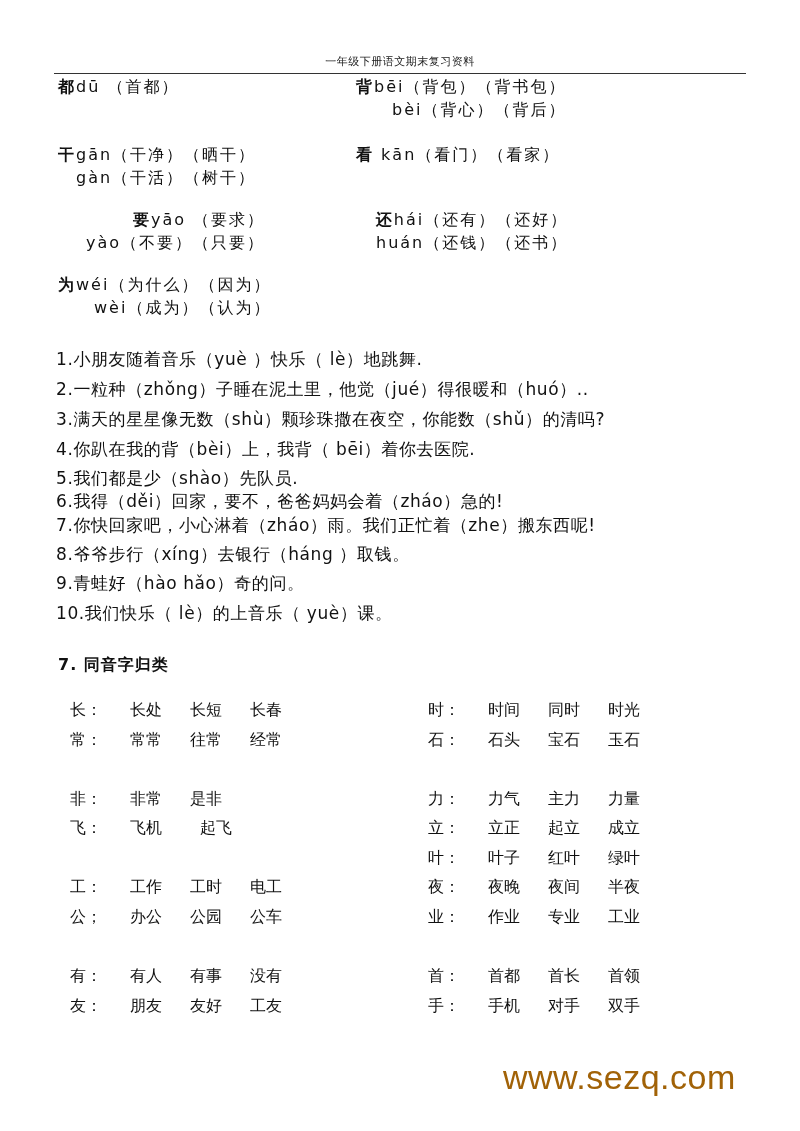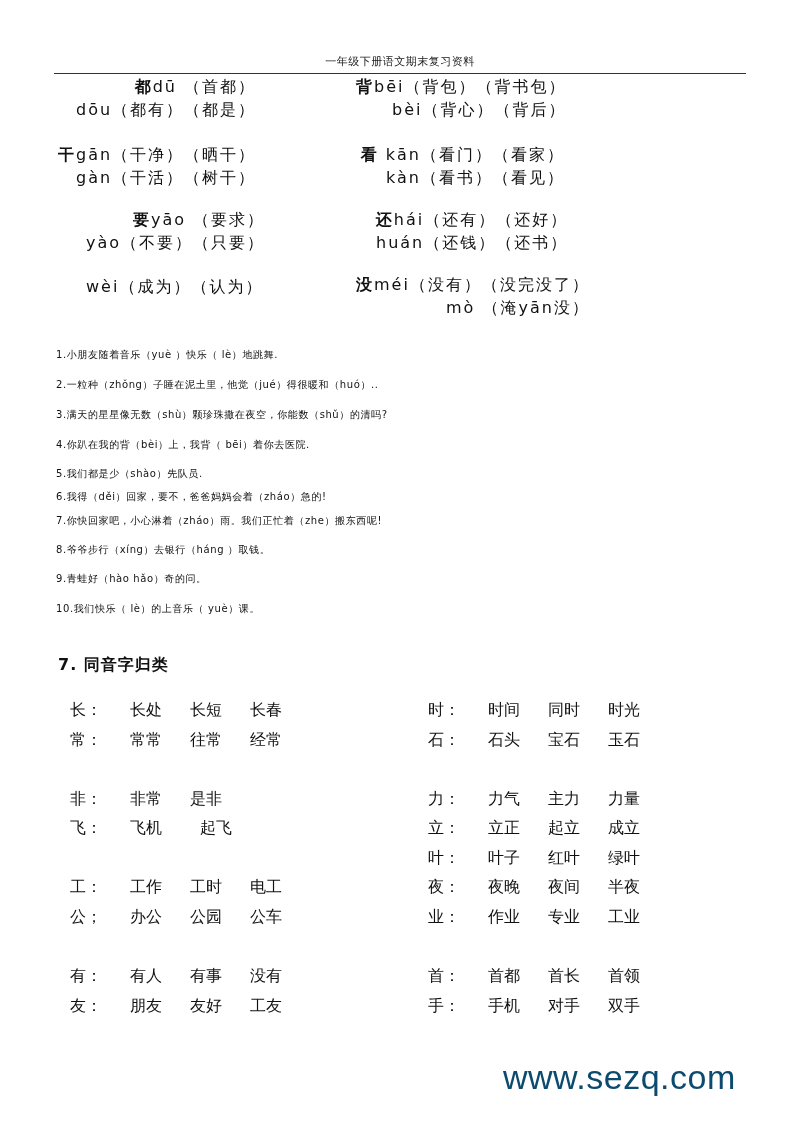--- a/index.html
+++ b/index.html
@@ -11,69 +11,66 @@
     .header {
       position: absolute; left: 0; top: 54px; width: 800px; text-align: center;
       font-size: 11px; color: #222; letter-spacing: 0.5px;
     }
     .header-rule {
       position: absolute; left: 54px; top: 73px; width: 692px; height: 1px; background: #333;
     }
     .abs { position: absolute; white-space: nowrap; text-align: right; }
     .poly { font-size: 16px; letter-spacing: 2px; }
     .poly .ch { font-weight: bold; }
-    .sent { font-size: 10px; letter-spacing: 0.6px; }
+    .sent { font-size: 17px; letter-spacing: 0.6px; }
     .sec-title { font-size: 16px; font-weight: bold; letter-spacing: 1px; }
     .grp { font-size: 16px; font-family: "DejaVu Serif", "Liberation Serif", serif; margin-top: 18px; }
     .grp .key { display: inline-block; width: 44px; }
     .grp .w { display: inline-block; width: 60px; }
     .watermark {
-      position: absolute; left: 503px; top: 1058px; font-size: 34px; color: #0c4a6e;
+      position: absolute; left: 503px; top: 1058px; font-size: 34px; color: #a16207;
       font-family: "Liberation Sans", "DejaVu Sans", sans-serif; letter-spacing: 0.5px;
     }
   </style>
 </head>
 <body>
 
 <div class="header">一年级下册语文期末复习资料</div>
 <div class="header-rule"></div>
 
 <div class="abs poly" style="left:58px;top:77px">
   <div><span class="ch">都</span><span>dū （首都）</span></div>
-  <div style="padding-left:18px;margin-top:2px"><span>dōu（都有）（都是）</span></div>
 </div>
 <div class="abs poly" style="left:356px;top:77px">
   <div><span class="ch">背</span><span>bēi（背包）（背书包）</span></div>
   <div style="padding-left:20px;margin-top:2px"><span>bèi（背心）（背后）</span></div>
 </div>
 
 <div class="abs poly" style="left:58px;top:145px">
   <div><span class="ch">干</span><span>gān（干净）（晒干）</span></div>
   <div style="padding-left:18px;margin-top:2px"><span>gàn（干活）（树干）</span></div>
 </div>
 <div class="abs poly" style="left:356px;top:145px">
   <div><span class="ch">看</span> <span>kān（看门）（看家）</span></div>
-  <div style="padding-left:30px;margin-top:2px"><span>kàn（看书）（看见）</span></div>
 </div>
 
 <div class="abs poly" style="left:58px;top:210px">
   <div><span class="ch">要</span><span>yāo （要求）</span></div>
   <div style="padding-left:28px;margin-top:2px"><span>yào（不要）（只要）</span></div>
 </div>
 <div class="abs poly" style="left:356px;top:210px">
   <div><span class="ch">还</span><span>hái（还有）（还好）</span></div>
   <div style="padding-left:20px;margin-top:2px"><span>huán（还钱）（还书）</span></div>
 </div>
 
 <div class="abs poly" style="left:58px;top:275px">
+  <div><span class="ch">为</span><span>wéi（为什么）（因为）</span></div>
   <div style="padding-left:28px;margin-top:2px"><span>wèi（成为）（认为）</span></div>
 </div>
 <div class="abs poly" style="left:356px;top:275px">
-  <div><span class="ch">没</span><span>méi（没有）（没完没了）</span></div>
-  <div style="padding-left:30px;margin-top:2px"><span>mò （淹yān没）</span></div>
 </div>
 
 <div class="abs sent" style="left:56px;top:348px">1.小朋友随着音乐（yuè ）快乐（ lè）地跳舞.</div>
 <div class="abs sent" style="left:56px;top:378px">2.一粒种（zhǒng）子睡在泥土里，他觉（jué）得很暖和（huó）..</div>
 <div class="abs sent" style="left:56px;top:408px">3.满天的星星像无数（shù）颗珍珠撒在夜空，你能数（shǔ）的清吗?</div>
 <div class="abs sent" style="left:56px;top:438px">4.你趴在我的背（bèi）上，我背（  bēi）着你去医院.</div>
 <div class="abs sent" style="left:56px;top:467px">5.我们都是少（shào）先队员.</div>
 <div class="abs sent" style="left:56px;top:490px">6.我得（děi）回家，要不，爸爸妈妈会着（zháo）急的!</div>
 <div class="abs sent" style="left:56px;top:514px">7.你快回家吧，小心淋着（zháo）雨。我们正忙着（zhe）搬东西呢!</div>
 <div class="abs sent" style="left:56px;top:543px">8.爷爷步行（xíng）去银行（háng ）取钱。</div>

